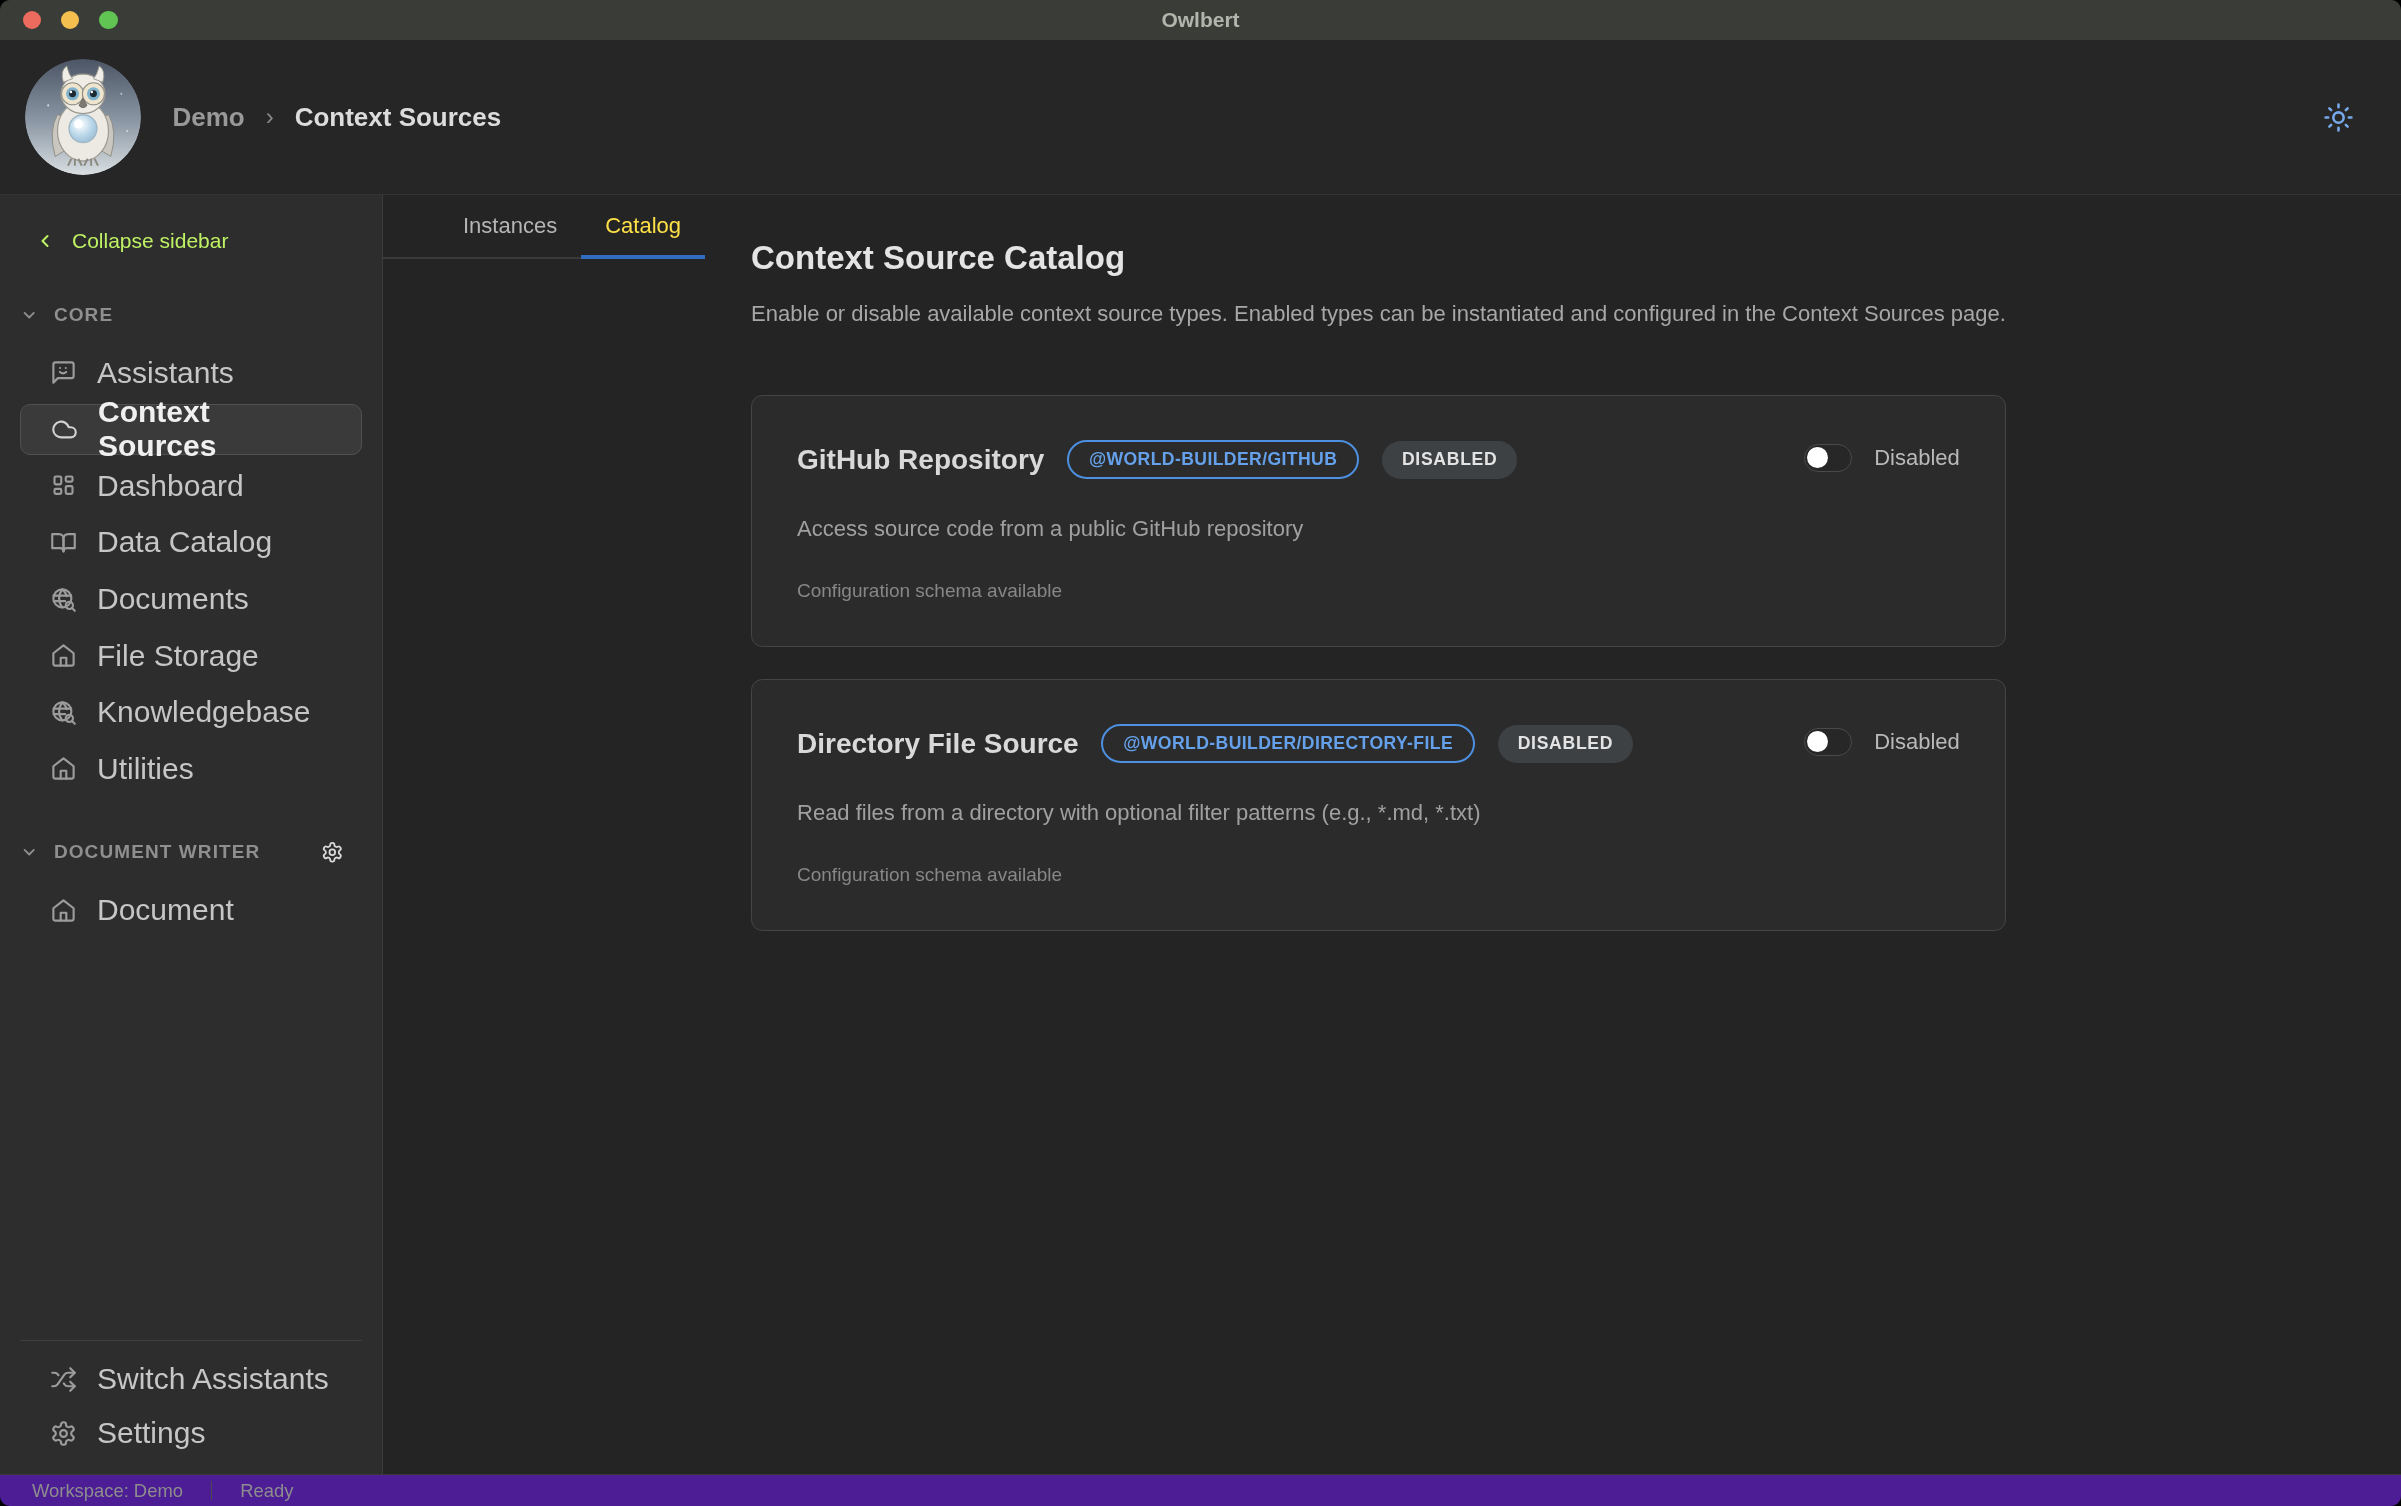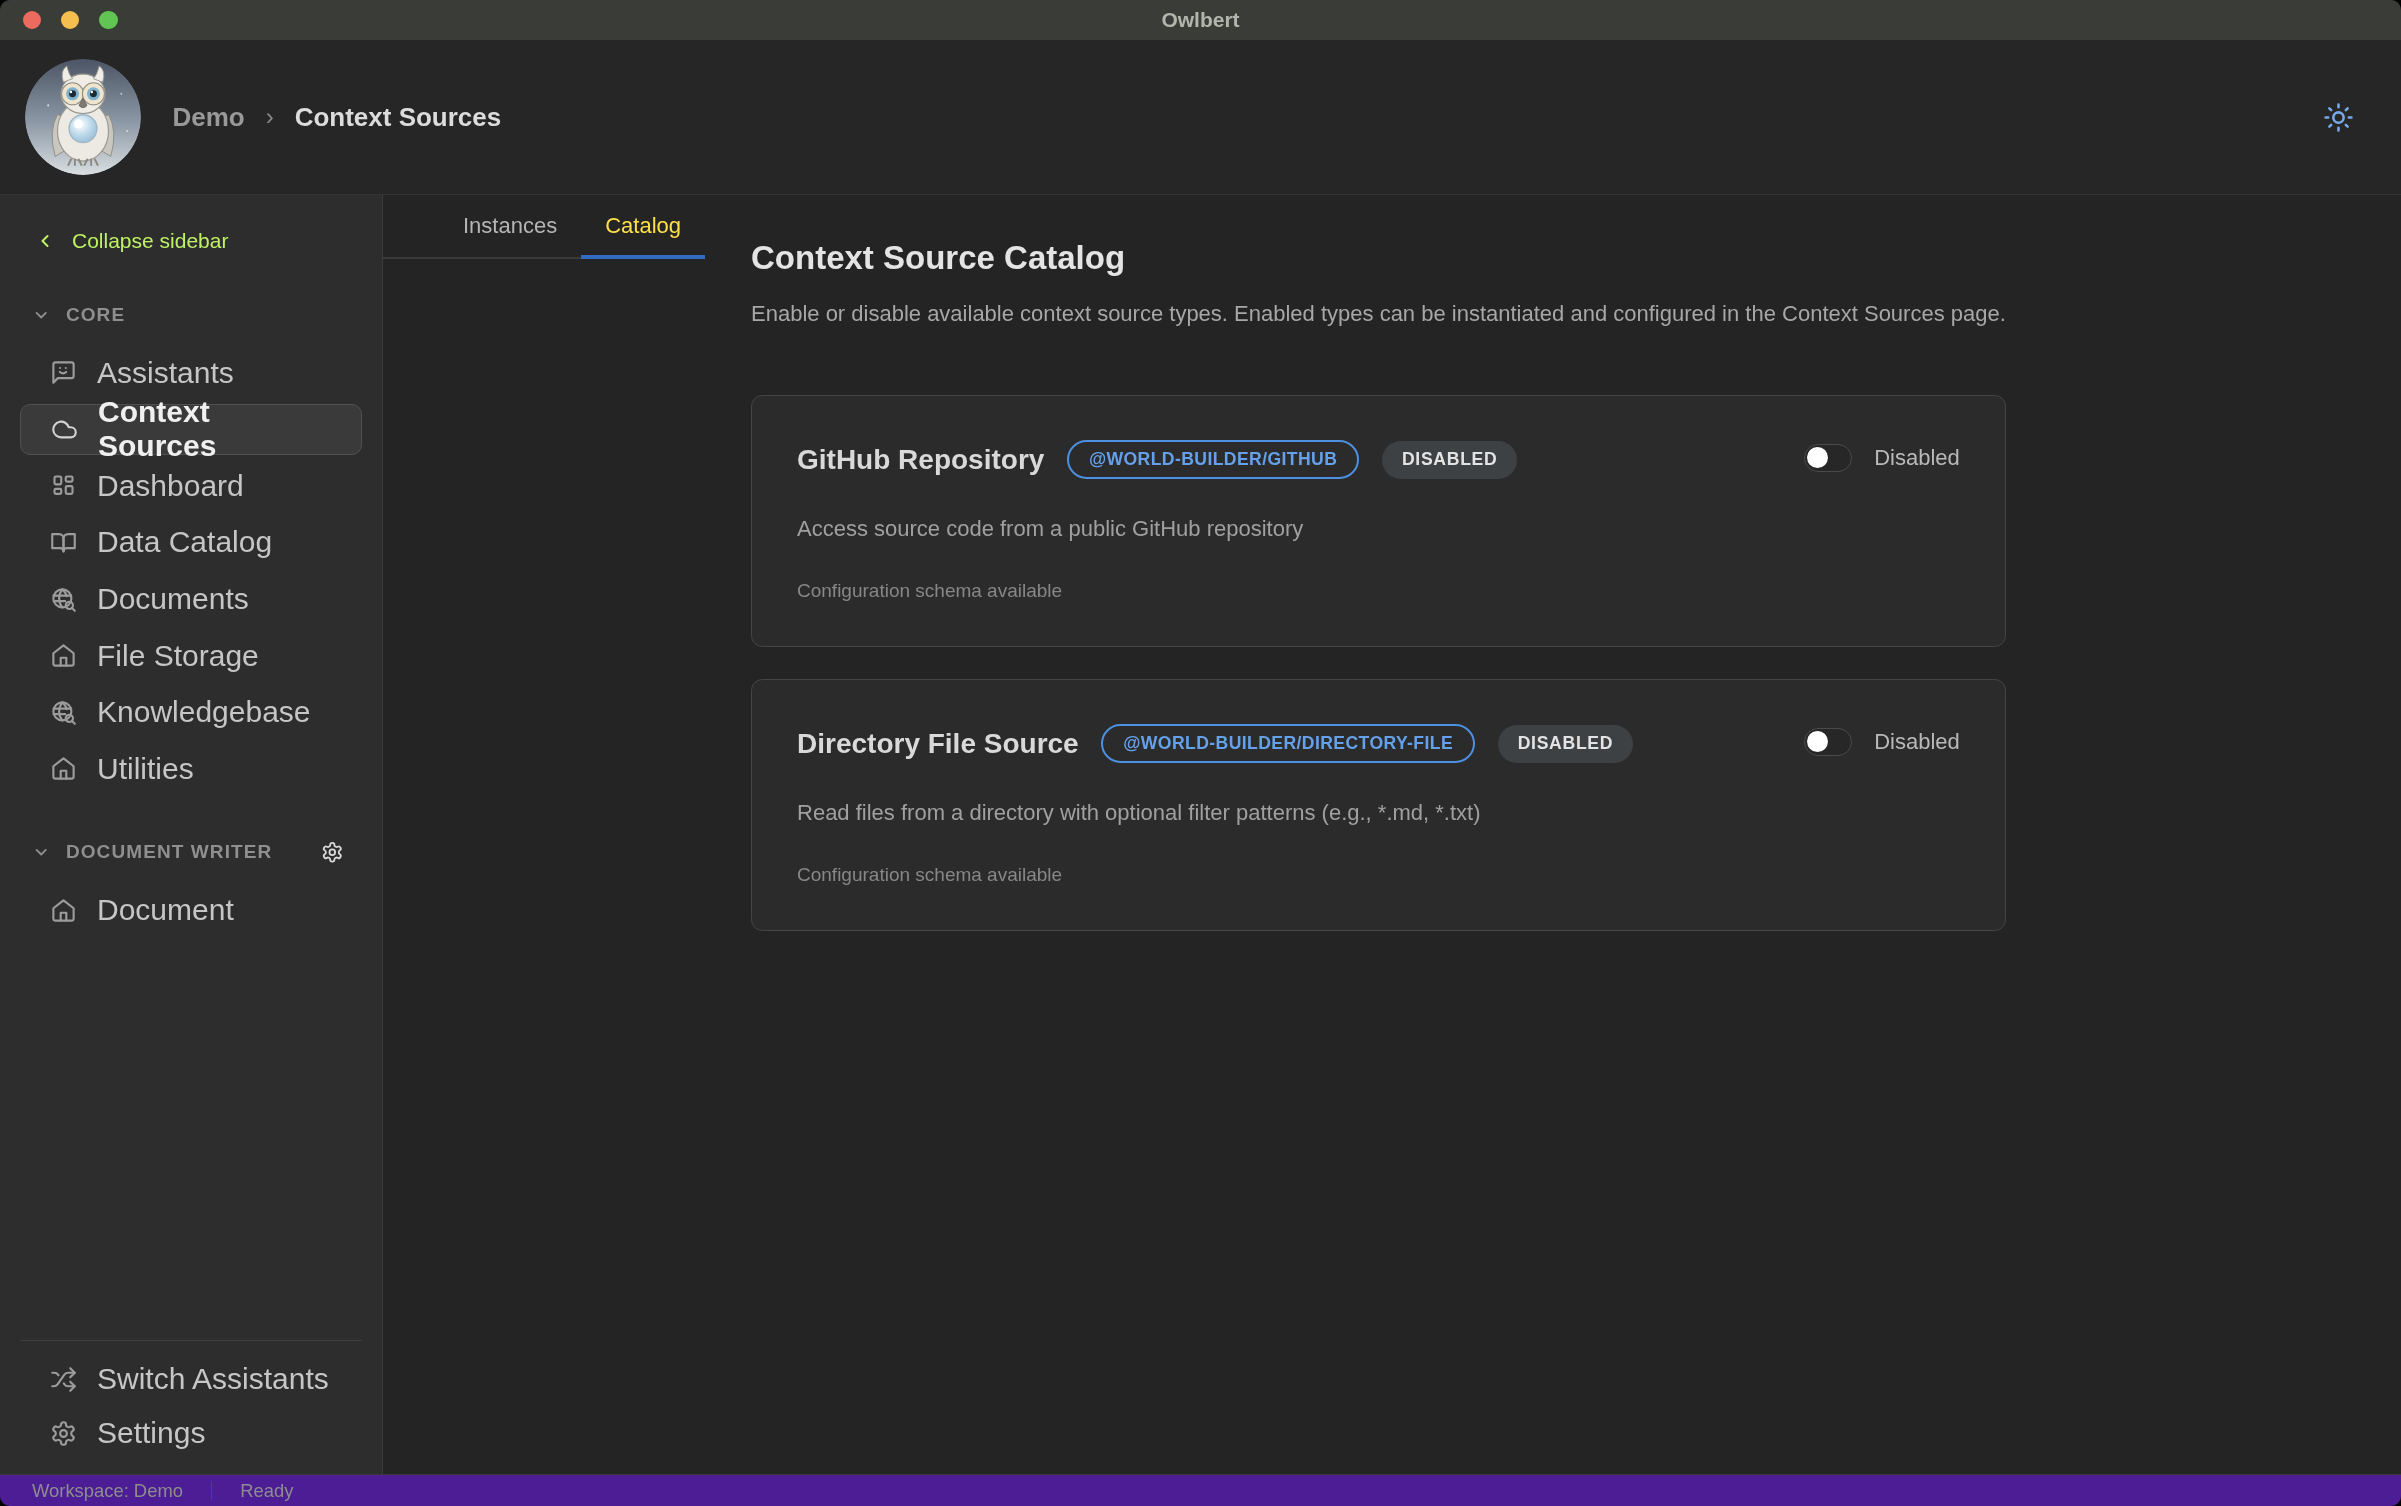--- a/index.html
+++ b/index.html
@@ -64,21 +64,21 @@
   }
   .collapse-row {
     display: flex; align-items: center; gap: 17px;
     color: #bef264; font-size: 21px;
     padding: 7px 28px 7px 35px;
     cursor: pointer;
   }
   .section-header {
     display: flex; align-items: center; gap: 15.5px;
     color: #8f8f8f; font-size: 19px; font-weight: 700; letter-spacing: 1.1px;
-    padding: 0 38px 0 32px;
+    padding: 0 38px 0 20px;
     margin-top: 44px; margin-bottom: 18.4px;
   }
   .section-header .grow { flex: 1; }
   .section-gear { color: #dadada; display: flex; }
   .nav-item {
     display: flex; align-items: center; gap: 20px;
     height: 51px; margin: 2.8px 20px;
     padding: 0 30px;
     border-radius: 10px;
     font-size: 30px; color: #c6c6c6;

